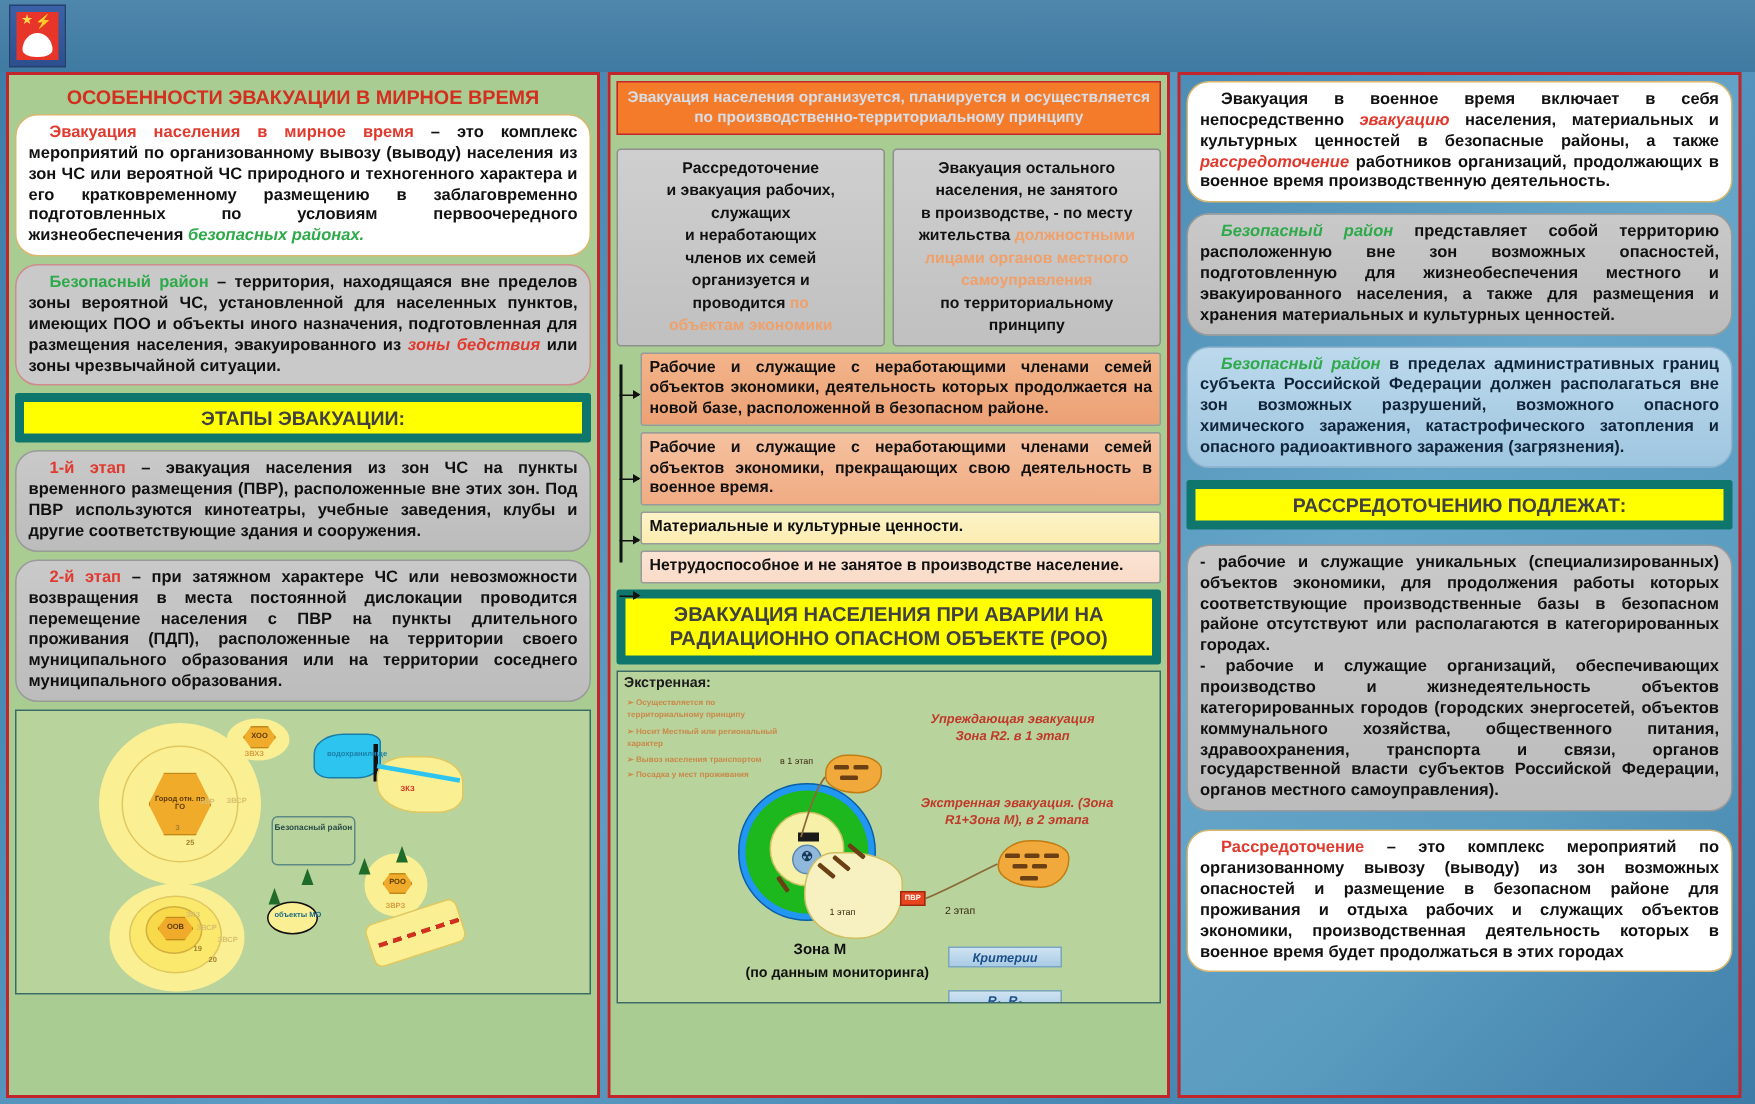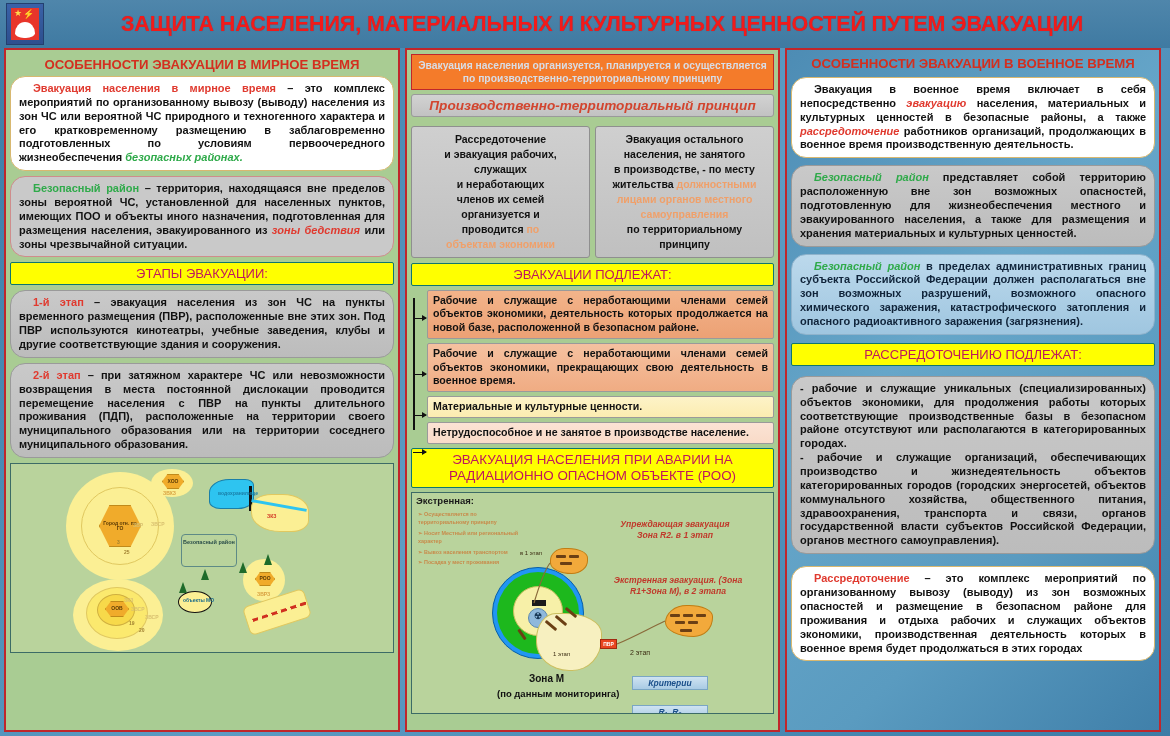--- a/index.html
+++ b/index.html
@@ -89,22 +89,22 @@
   .red   { color:#e03a2f; }
   .green { color:#2faa4a; font-style: italic; }
   .greenb{ color:#2faa4a; }
 
   
   .title-red {
     text-align:center; color:#d32f1f; font-weight:bold;
     font-size:13.2px; padding:3px 0 4px 0;
   }
   .title-yellow {
-    background:#ffff00; border:1px solid #0f766e;
-    text-align:center; color:#be185d; font-weight:normal;
+    background:#ffff00; border:6px solid #0f766e;
+    text-align:center; color:#404040; font-weight:bold;
     font-size:13px; padding:3px 0; border-radius:2px;
   }
   .title-yellow.two { font-size:13.4px; line-height:1.2; padding:3px 4px; }
 
   
   .col-left .card { margin-bottom:5px; }
 
   
   .map {
     border:1px solid #3c6b66;
@@ -195,21 +195,20 @@
 <body>
 
 <div class="header">
   <div class="logo">
     <div class="logo-inner">
       <span class="logo-star">★</span>
       <span class="logo-bolt">⚡</span>
       <div class="logo-hands"></div>
     </div>
   </div>
-  <div class="header-title">ЗАЩИТА НАСЕЛЕНИЯ, МАТЕРИАЛЬНЫХ И КУЛЬТУРНЫХ ЦЕННОСТЕЙ ПУТЕМ ЭВАКУАЦИИ</div>
 </div>
 
 <div class="columns">
 
   <div class="col col-left">
     <div class="title-red">ОСОБЕННОСТИ ЭВАКУАЦИИ В МИРНОЕ ВРЕМЯ</div>
 
     <div class="card white">
       <span class="ind"></span><span class="red">Эвакуация населения в мирное время</span><span> – это комплекс мероприятий по организованному вывозу (выводу) населения из зон ЧС или вероятной ЧС природного и техногенного характера и его кратковременному размещению в заблаговременно подготовленных по условиям первоочередного жизнеобеспечения </span><span class="green">безопасных районах.</span>
     </div>
@@ -274,21 +273,20 @@
       <div class="tree" style="left:168px; top:118px;"></div>
 
       <div style="position:absolute; left:234px; top:133px; width:64px; height:30px; background:#fbef94; border:1px solid #e0c860; transform:rotate(-18deg); border-radius:6px;"></div>
       <div style="position:absolute; left:240px; top:146px; width:58px; height:2.5px; background:#d03020; transform:rotate(-18deg);
                   border-top:none; background-image:repeating-linear-gradient(90deg,#d03020 0 6px,transparent 6px 10px); background-color:transparent;"></div>
     </div>
   </div>
 
   <div class="col col-mid">
     <div class="orange-banner">Эвакуация населения организуется, планируется и осуществляется по производственно-территориальному принципу</div>
-    <div class="principle">Производственно-территориальный принцип</div>
 
     <div class="two-box">
       <div class="tbox">
         <span>Рассредоточение</span><br>
         <span>и эвакуация рабочих,</span><br>
         <span>служащих</span><br>
         <span>и  неработающих</span><br>
         <span>членов их   семей</span><br>
         <span>организуется и</span><br>
         <span>проводится </span><span class="faded">по</span><br>
@@ -299,21 +297,20 @@
         <span>населения, не занятого</span><br>
         <span>в производстве, - по месту</span><br>
         <span>жительства </span><span class="faded">должностными</span><br>
         <span class="faded">лицами органов местного</span><br>
         <span class="faded">самоуправления</span><br>
         <span>по  территориальному</span><br>
         <span>принципу</span>
       </div>
     </div>
 
-    <div class="title-yellow" style="margin-top:5px;">ЭВАКУАЦИИ ПОДЛЕЖАТ:</div>
 
     <div class="list-wrap">
       <div class="spine"></div>
       <div class="arrowline" style="top:28px;"></div>
       <div class="arrowline" style="top:84px;"></div>
       <div class="arrowline" style="top:125px;"></div>
       <div class="arrowline" style="top:162px;"></div>
       <div class="lrow o1">Рабочие и служащие с неработающими членами семей объектов экономики, деятельность которых продолжается на новой базе, расположенной в безопасном районе.</div>
       <div class="lrow o2">Рабочие и служащие с неработающими членами семей объектов экономики, прекращающих свою деятельность в военное время.</div>
       <div class="lrow o4">Материальные и культурные ценности.</div>
@@ -374,21 +371,20 @@
 
       <div class="dlab" style="left:198px; top:26px; width:130px;">Упреждающая эвакуация Зона R2. в 1 этап</div>
       <div class="dlab" style="left:196px; top:82px; width:140px;">Экстренная эвакуация. (Зона R1+Зона M), в 2 этапа</div>
 
       <div class="crit" style="left:220px; top:183px;">Критерии</div>
       <div class="crit" style="left:220px; top:212px;">R₁, R₂</div>
     </div>
   </div>
 
   <div class="col col-right">
-    <div class="rt-title">ОСОБЕННОСТИ ЭВАКУАЦИИ В ВОЕННОЕ ВРЕМЯ</div>
 
     <div class="card white">
       <span class="ind"></span><span>Эвакуация в военное время включает в себя непосредственно </span><span class="red" style="font-style:italic">эвакуацию</span><span> населения, материальных и культурных ценностей в безопасные районы, а также </span><span class="red" style="font-style:italic">рассредоточение</span><span> работников организаций, продолжающих в военное время производственную деятельность.</span>
     </div>
 
     <div class="card greyb">
       <span class="ind"></span><span class="green">Безопасный район</span><span> представляет собой территорию расположенную вне зон возможных опасностей, подготовленную для жизнеобеспечения местного и эвакуированного населения, а также для размещения и хранения материальных и культурных ценностей.</span>
     </div>
 
     <div class="card blue">

